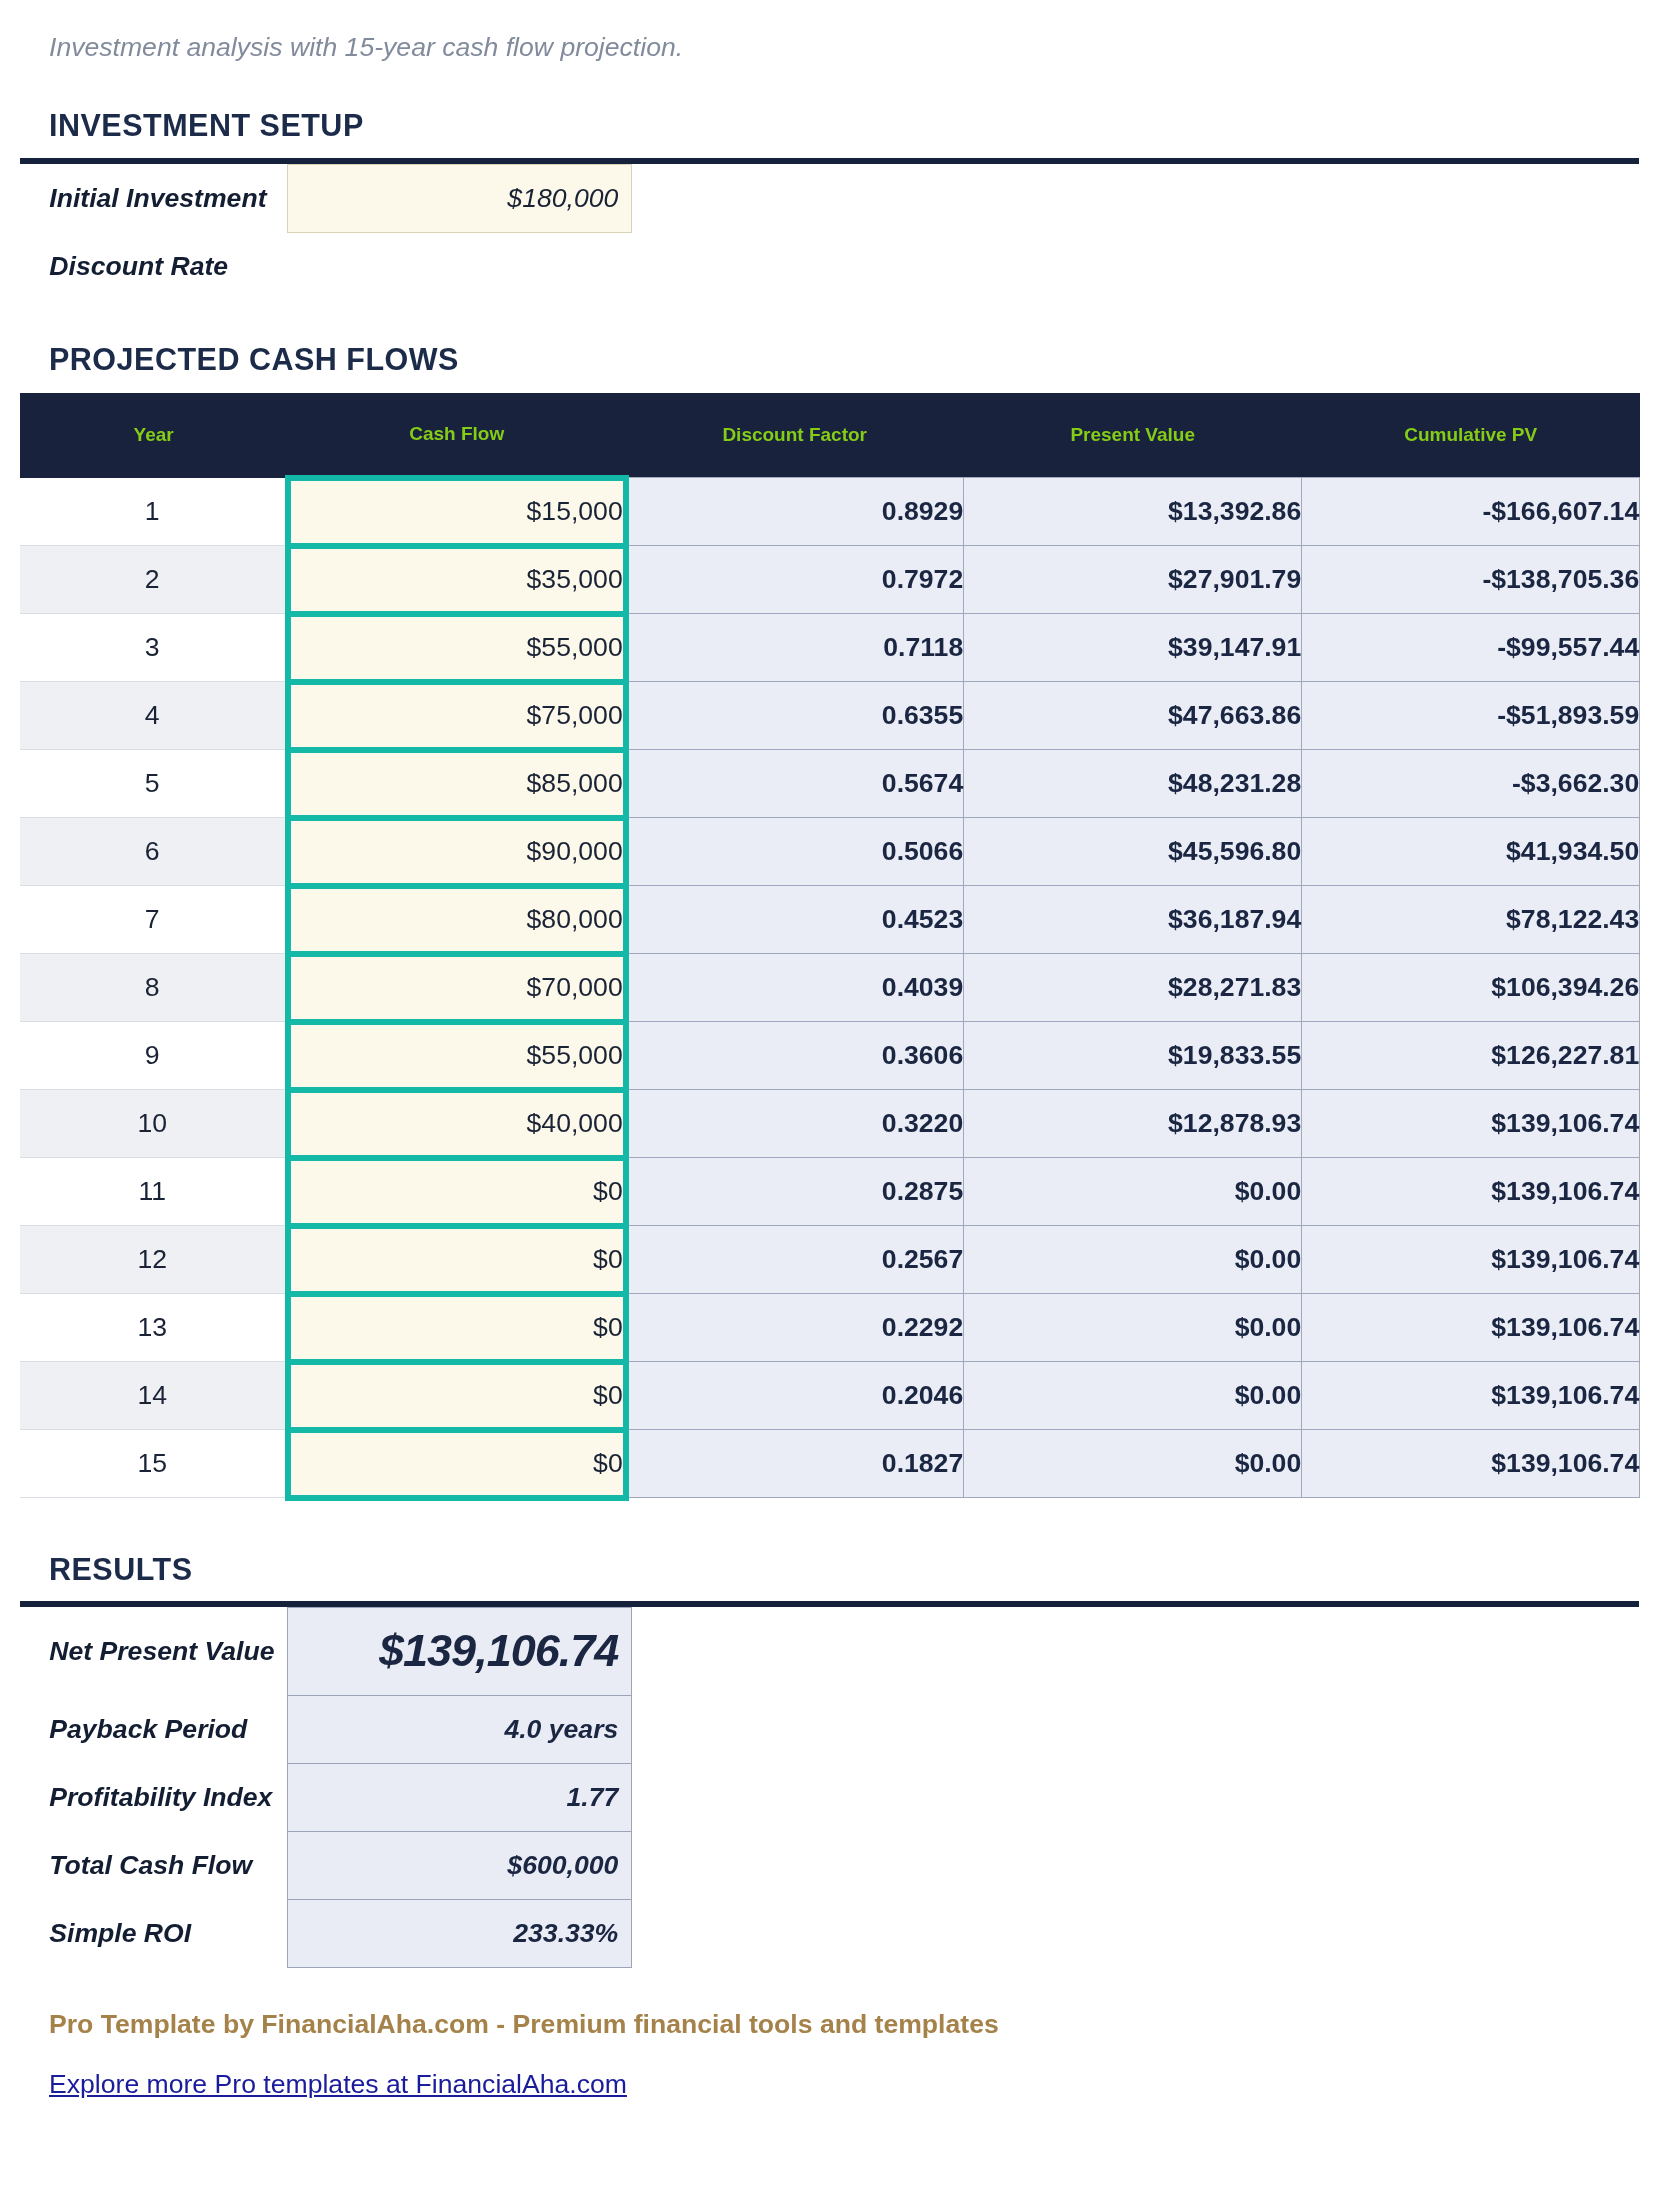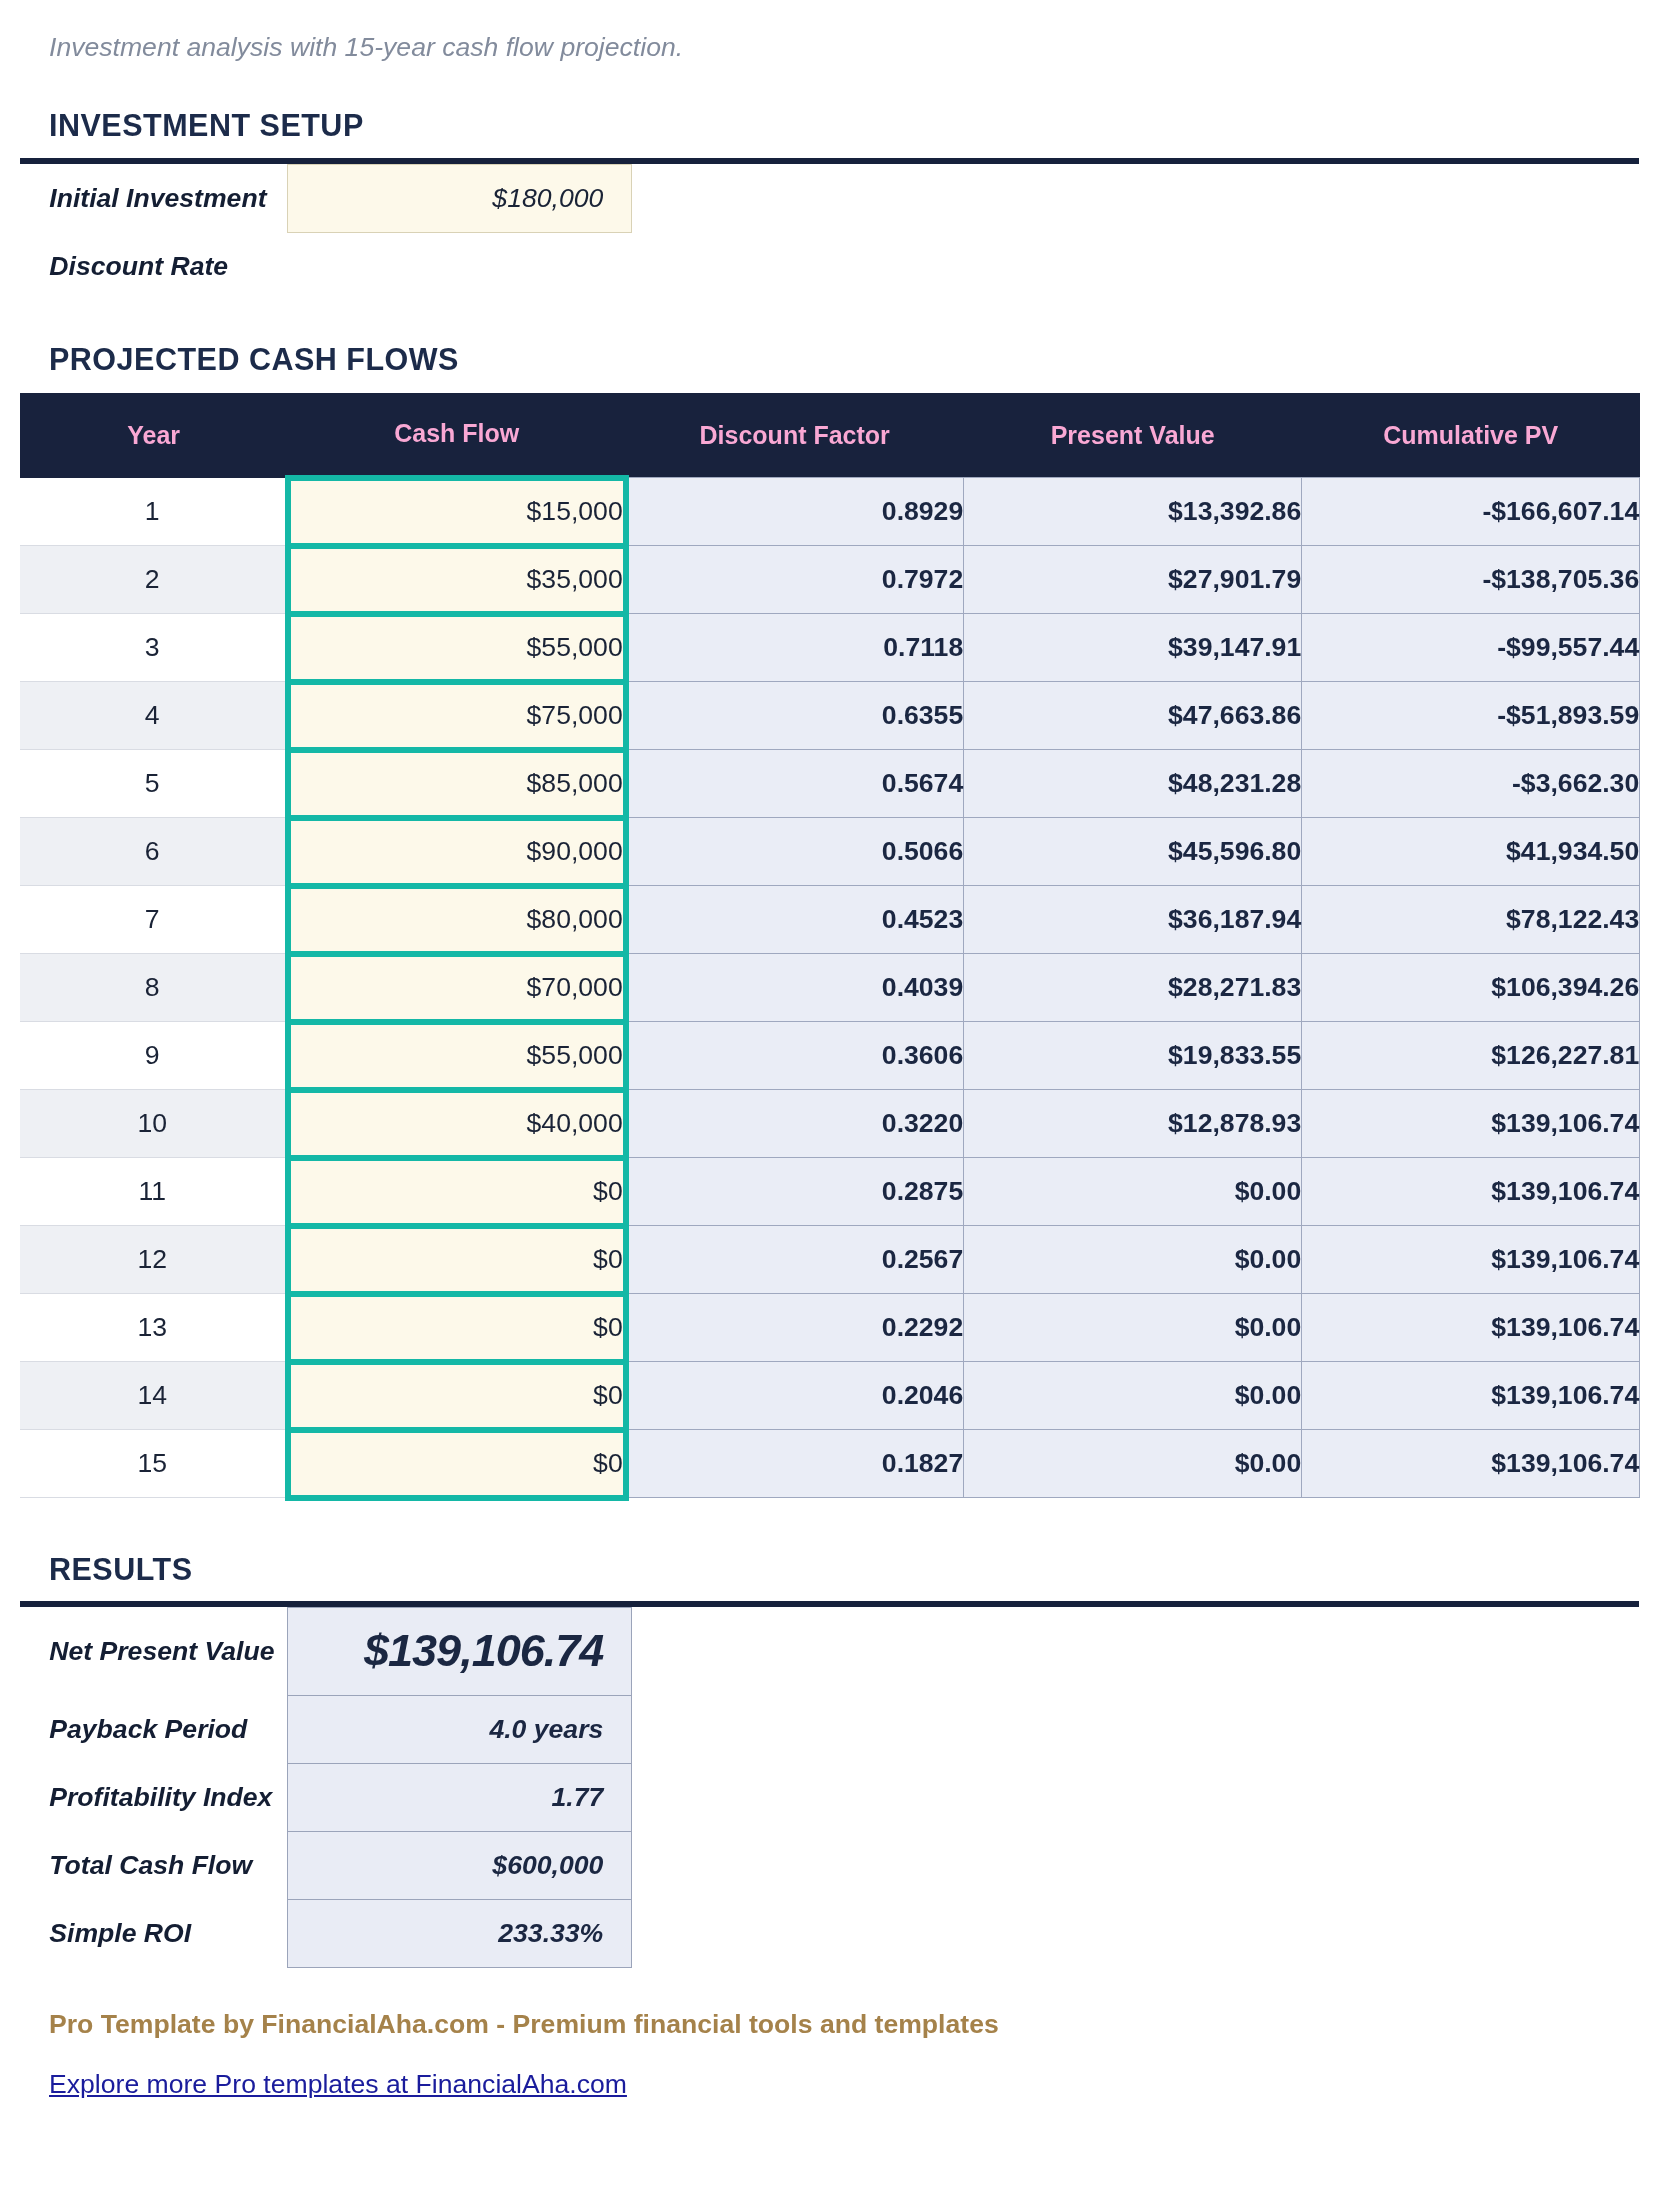--- a/index.html
+++ b/index.html
@@ -56,21 +56,21 @@
     color: #141e33;
     display: flex;
     align-items: center;
   }
   .kv-cell {
     width: 345px;
     display: flex;
     align-items: center;
     justify-content: flex-end;
     font-size: 26.6px;
-    padding-right: 28px;
+    padding-right: 13px;
   }
   .kv-cell.input {
     background: #fdf9ea;
     border: 1px solid #d9d2b6;
     color: #1a2336;
   }
   .kv-cell.calc {
     background: #e9ecf5;
     border: 1px solid #9ba4ba;
     color: #1b2742;
@@ -79,22 +79,22 @@
   .kv-cell.big-value { font-size: 45px; letter-spacing: -1px; }
   
   table.cf {
     margin-left: 19.7px;
     width: 1619px;
     border-collapse: collapse;
     table-layout: fixed;
   }
   table.cf thead th {
     background: #18223d;
-    color: #f9a8d4;
-    font-size: 25px;
+    color: #84cc16;
+    font-size: 19px;
     font-weight: bold;
     height: 85px;
     text-align: center;
     padding: 0;
     border: 0;
   }
   table.cf tbody td { height: 68px; font-size: 26.6px; padding: 0; }
   td.col-year {
     text-align: center;
     background: #ffffff;

